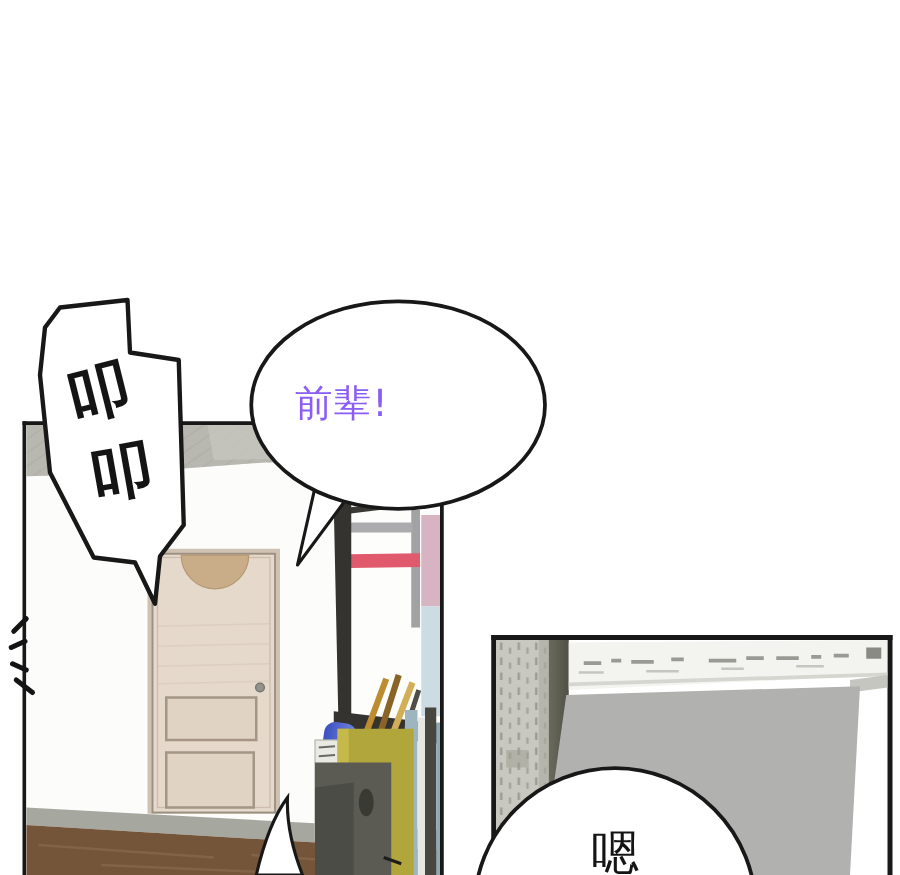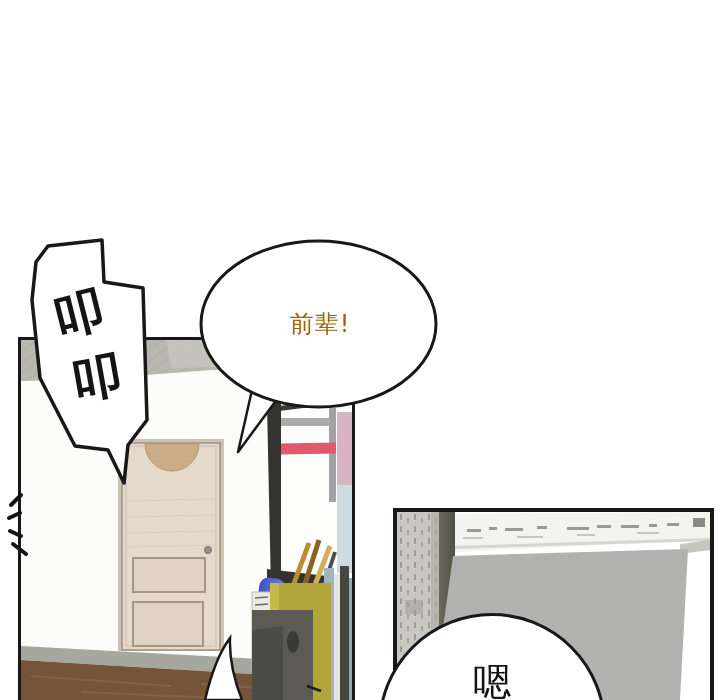--- a/index.html
+++ b/index.html
@@ -17,21 +17,21 @@
   .bubble-knock{left:22px;top:232px;width:135px;height:262px;}
   .knock-char{
     position:absolute;font-size:50px;font-weight:700;color:#141414;line-height:1;
     font-family:"DejaVu Sans","Liberation Sans",sans-serif;
   }
   .knock-char.c0{left:32px;top:56px;transform:rotate(-14deg);}
   .knock-char.c1{left:50px;top:120px;transform:rotate(-10deg);}
   .bubble-senpai{left:196px;top:238px;width:246px;height:220px;}
   .senpai-text{
     position:absolute;left:236px;top:306px;width:168px;height:36px;line-height:36px;
-    text-align:center;font-size:24px;color:#a16207;letter-spacing:1px;
+    text-align:left;font-size:30px;color:#8b5cf6;letter-spacing:1px;
   }
   .bubble-hmm{
     left:378px;top:613px;width:228px;height:228px;border-radius:50%;
     background:#ffffff;border:3px solid #181818;box-sizing:border-box;
   }
   .hmm-text{
     position:absolute;left:0;right:0;top:46px;text-align:center;
     font-size:38px;color:#141414;line-height:1.1;
   }
   .impact-marks{position:absolute;left:2px;top:485px;width:34px;height:78px;}

